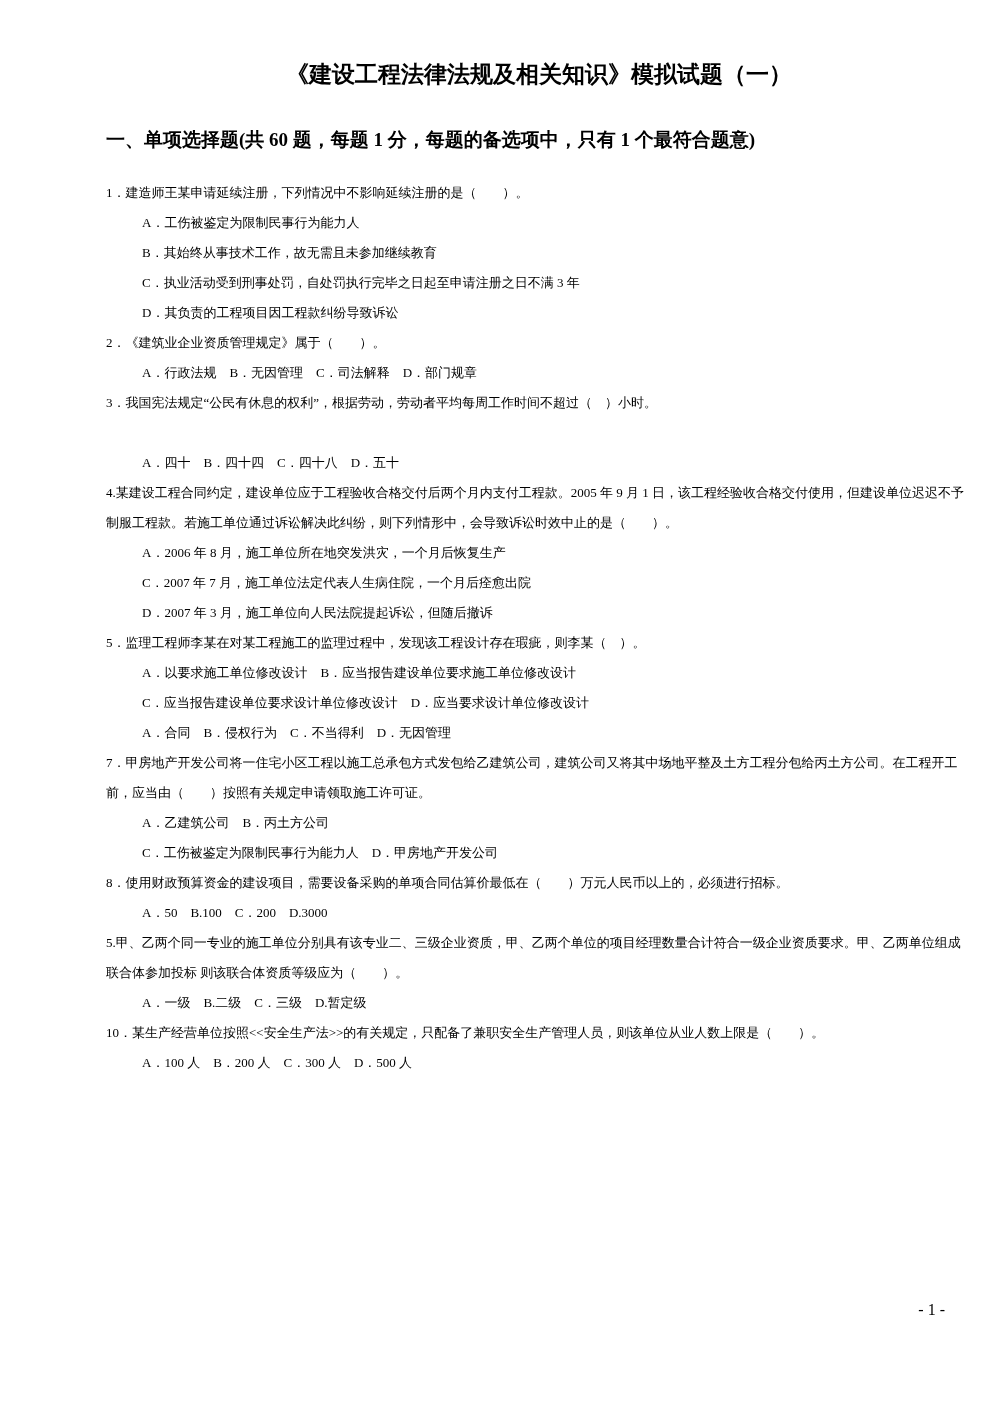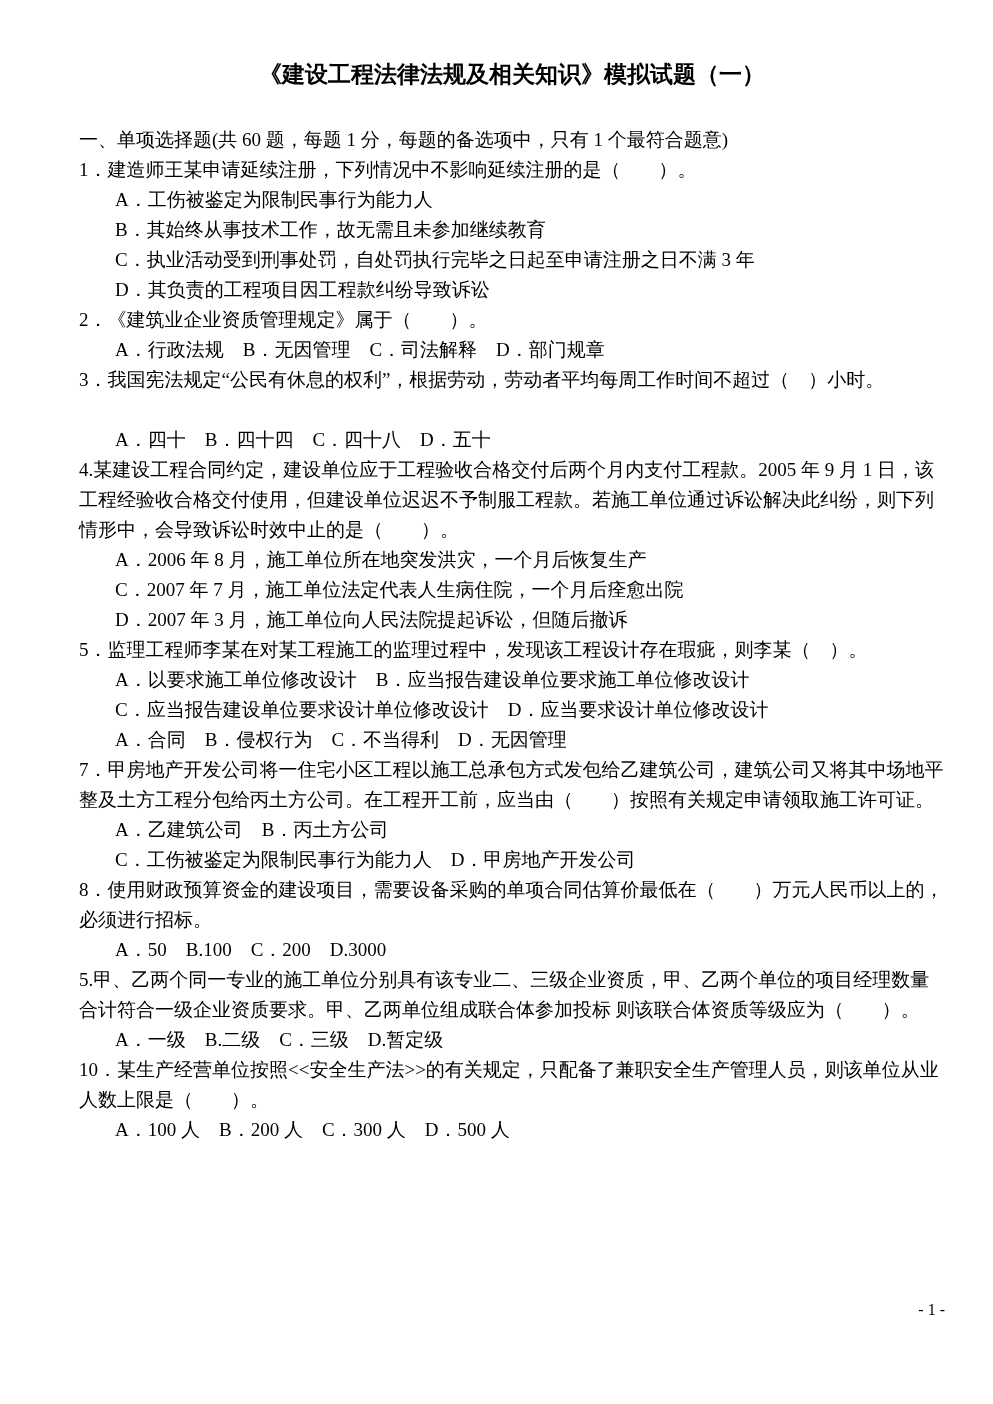--- a/index.html
+++ b/index.html
@@ -7,41 +7,42 @@
     position: relative;
     width: 993px;
     height: 1404px;
     background: #ffffff;
     color: #000000;
     font-family: "Liberation Serif", "DejaVu Serif", serif;
     overflow: hidden;
   }
   .content {
     position: absolute;
-    left: 79px;
+    left: 106px;
     top: 0;
     width: 866px;
   }
   .doc-title {
     margin-top: 60px;
     text-align: center;
     font-size: 23px;
     font-weight: bold;
     line-height: 30px;
     white-space: pre-wrap;
   }
   .section-heading {
     margin-top: 35px;
     font-size: 19px;
-    font-weight: normal;
+    font-weight: bold;
     line-height: 30px;
     white-space: pre-wrap;
   }
   .questions {
-    font-size: 19px;
+    margin-top: 23px;
+    font-size: 13px;
     line-height: 30px;
   }
   .question { margin: 0; }
   .stem {
     margin: 0;
     white-space: pre-wrap;
   }
   .opt {
     margin: 0;
     padding-left: 36px;

